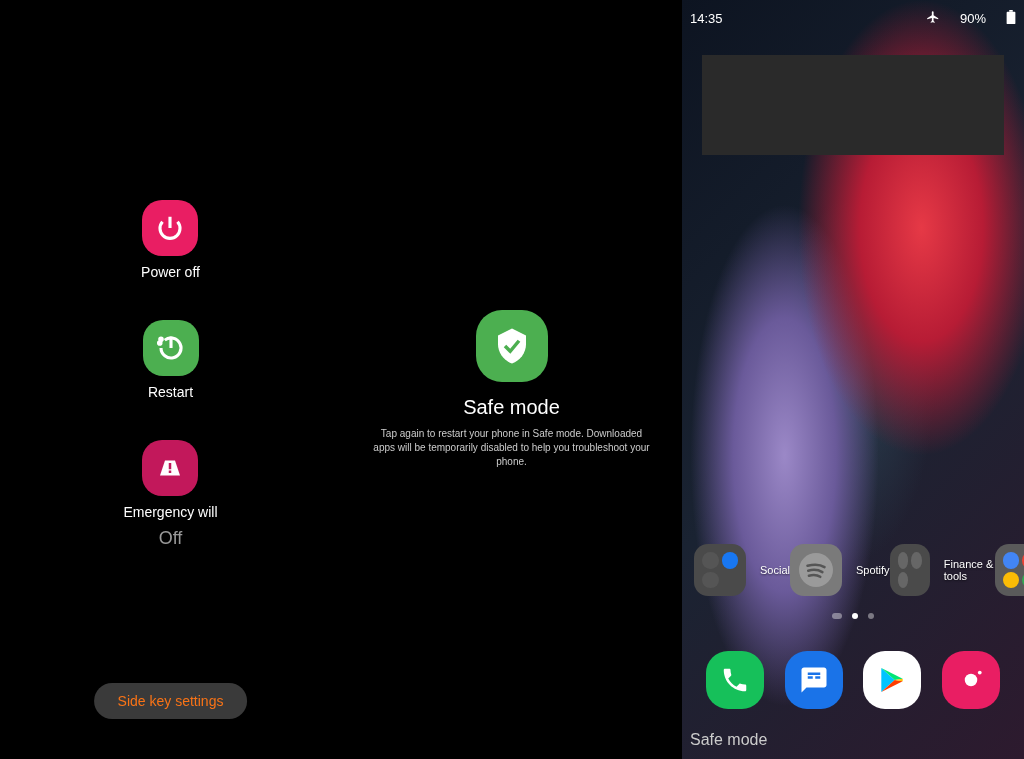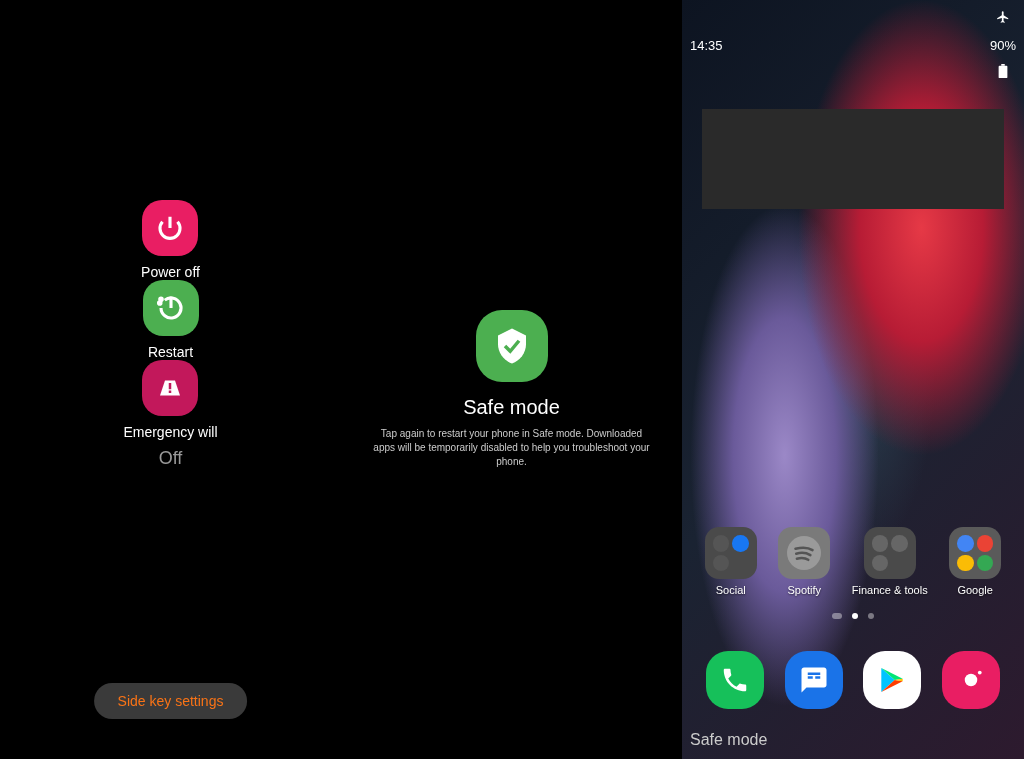--- a/index.html
+++ b/index.html
@@ -18,20 +18,21 @@
     .panel-1 { width: 341px; background: #000; }
     .panel-2 { width: 341px; background: #000; }
     .panel-3 { width: 342px; background: #1a1a2e; position: relative; overflow: hidden; }
 
     
     .power-menu {
       display: flex;
       flex-direction: column;
       align-items: center;
       padding-top: 200px;
+      gap: 40px;
     }
     .power-item {
       display: flex;
       flex-direction: column;
       align-items: center;
       gap: 8px;
       cursor: pointer;
     }
     .power-icon {
       width: 56px;
@@ -105,45 +106,44 @@
       justify-content: space-between;
       align-items: center;
       padding: 10px 8px;
       color: #fff;
       font-size: 13px;
       z-index: 2;
     }
     .status-right {
       display: flex;
       align-items: center;
-      gap: 11px;
-      flex-direction: column;
+      gap: 20px;
     }
     .widget-placeholder {
       position: relative;
       margin: 18px 20px;
       height: 100px;
       background: #2a2a2a;
       z-index: 2;
     }
     .app-row {
       position: absolute;
       bottom: 163px;
       left: 0;
       right: 0;
       display: flex;
       justify-content: space-around;
       padding: 0 12px;
       z-index: 2;
     }
     .app-item {
       display: flex;
-      flex-direction: column;
-      align-items: center;
-      gap: 5px;
+      flex-direction: row;
+      align-items: center;
+      gap: 14px;
       cursor: pointer;
     }
     .app-icon {
       width: 52px;
       height: 52px;
       border-radius: 14px;
       display: flex;
       align-items: center;
       justify-content: center;
     }

